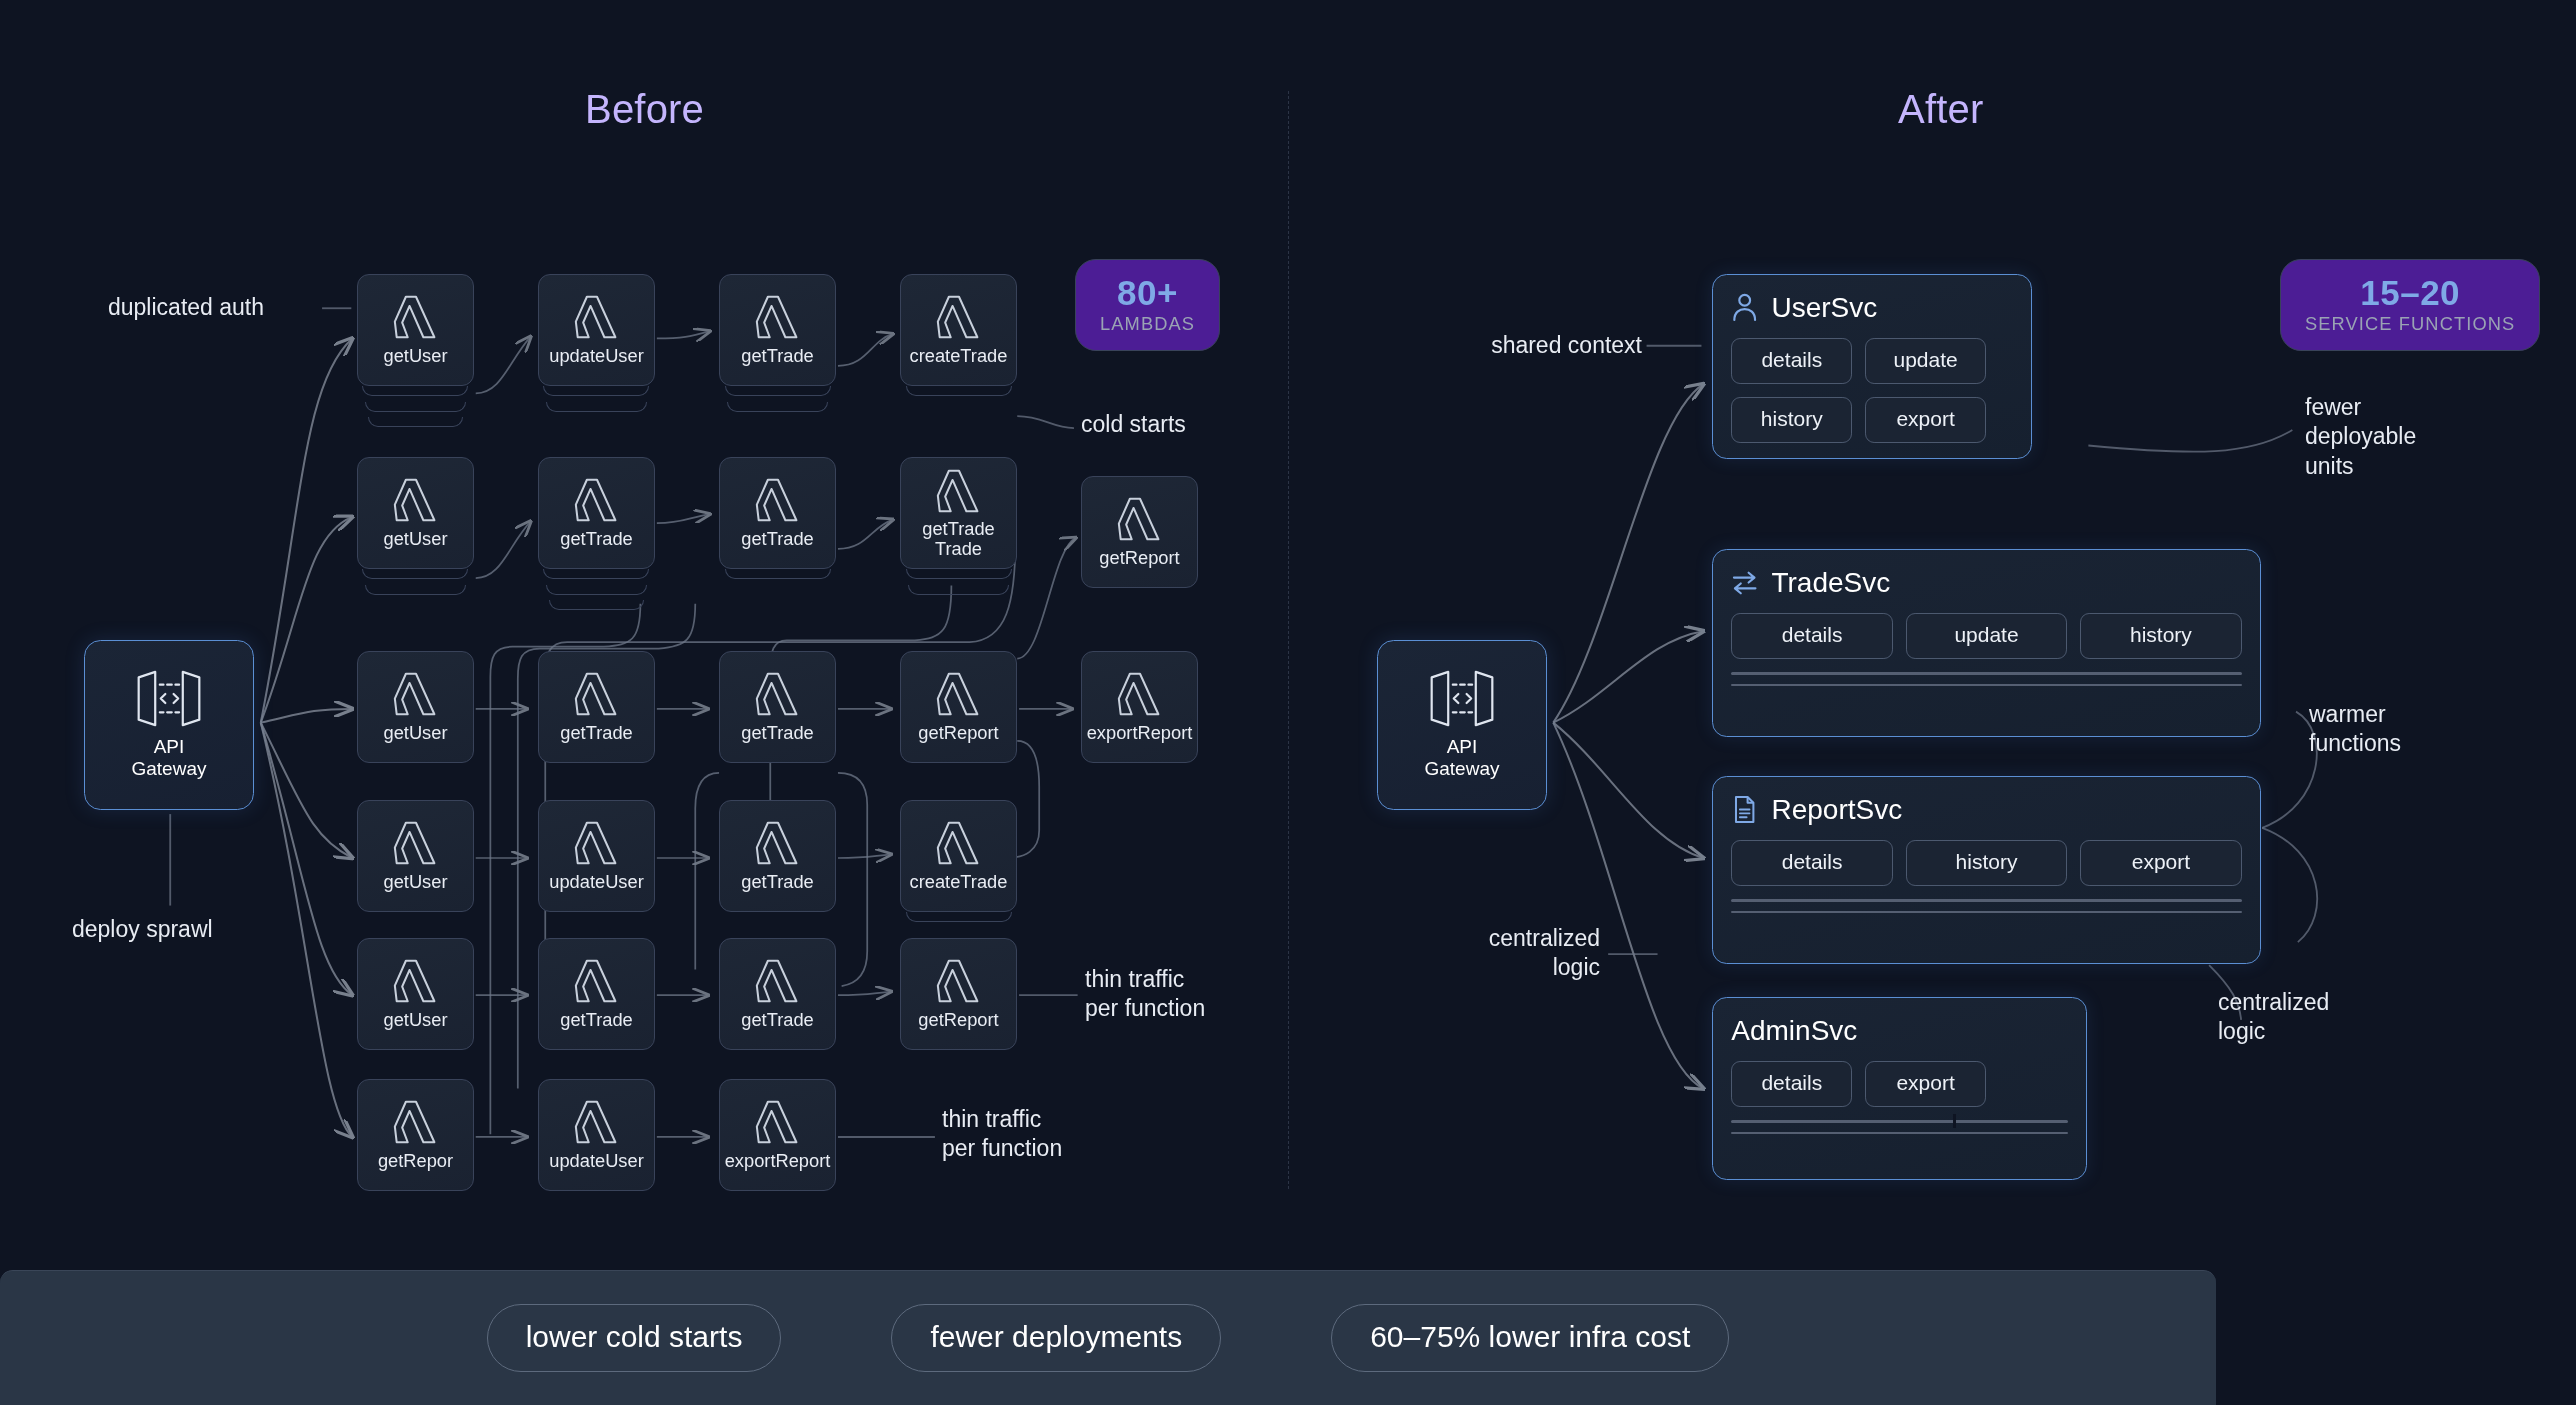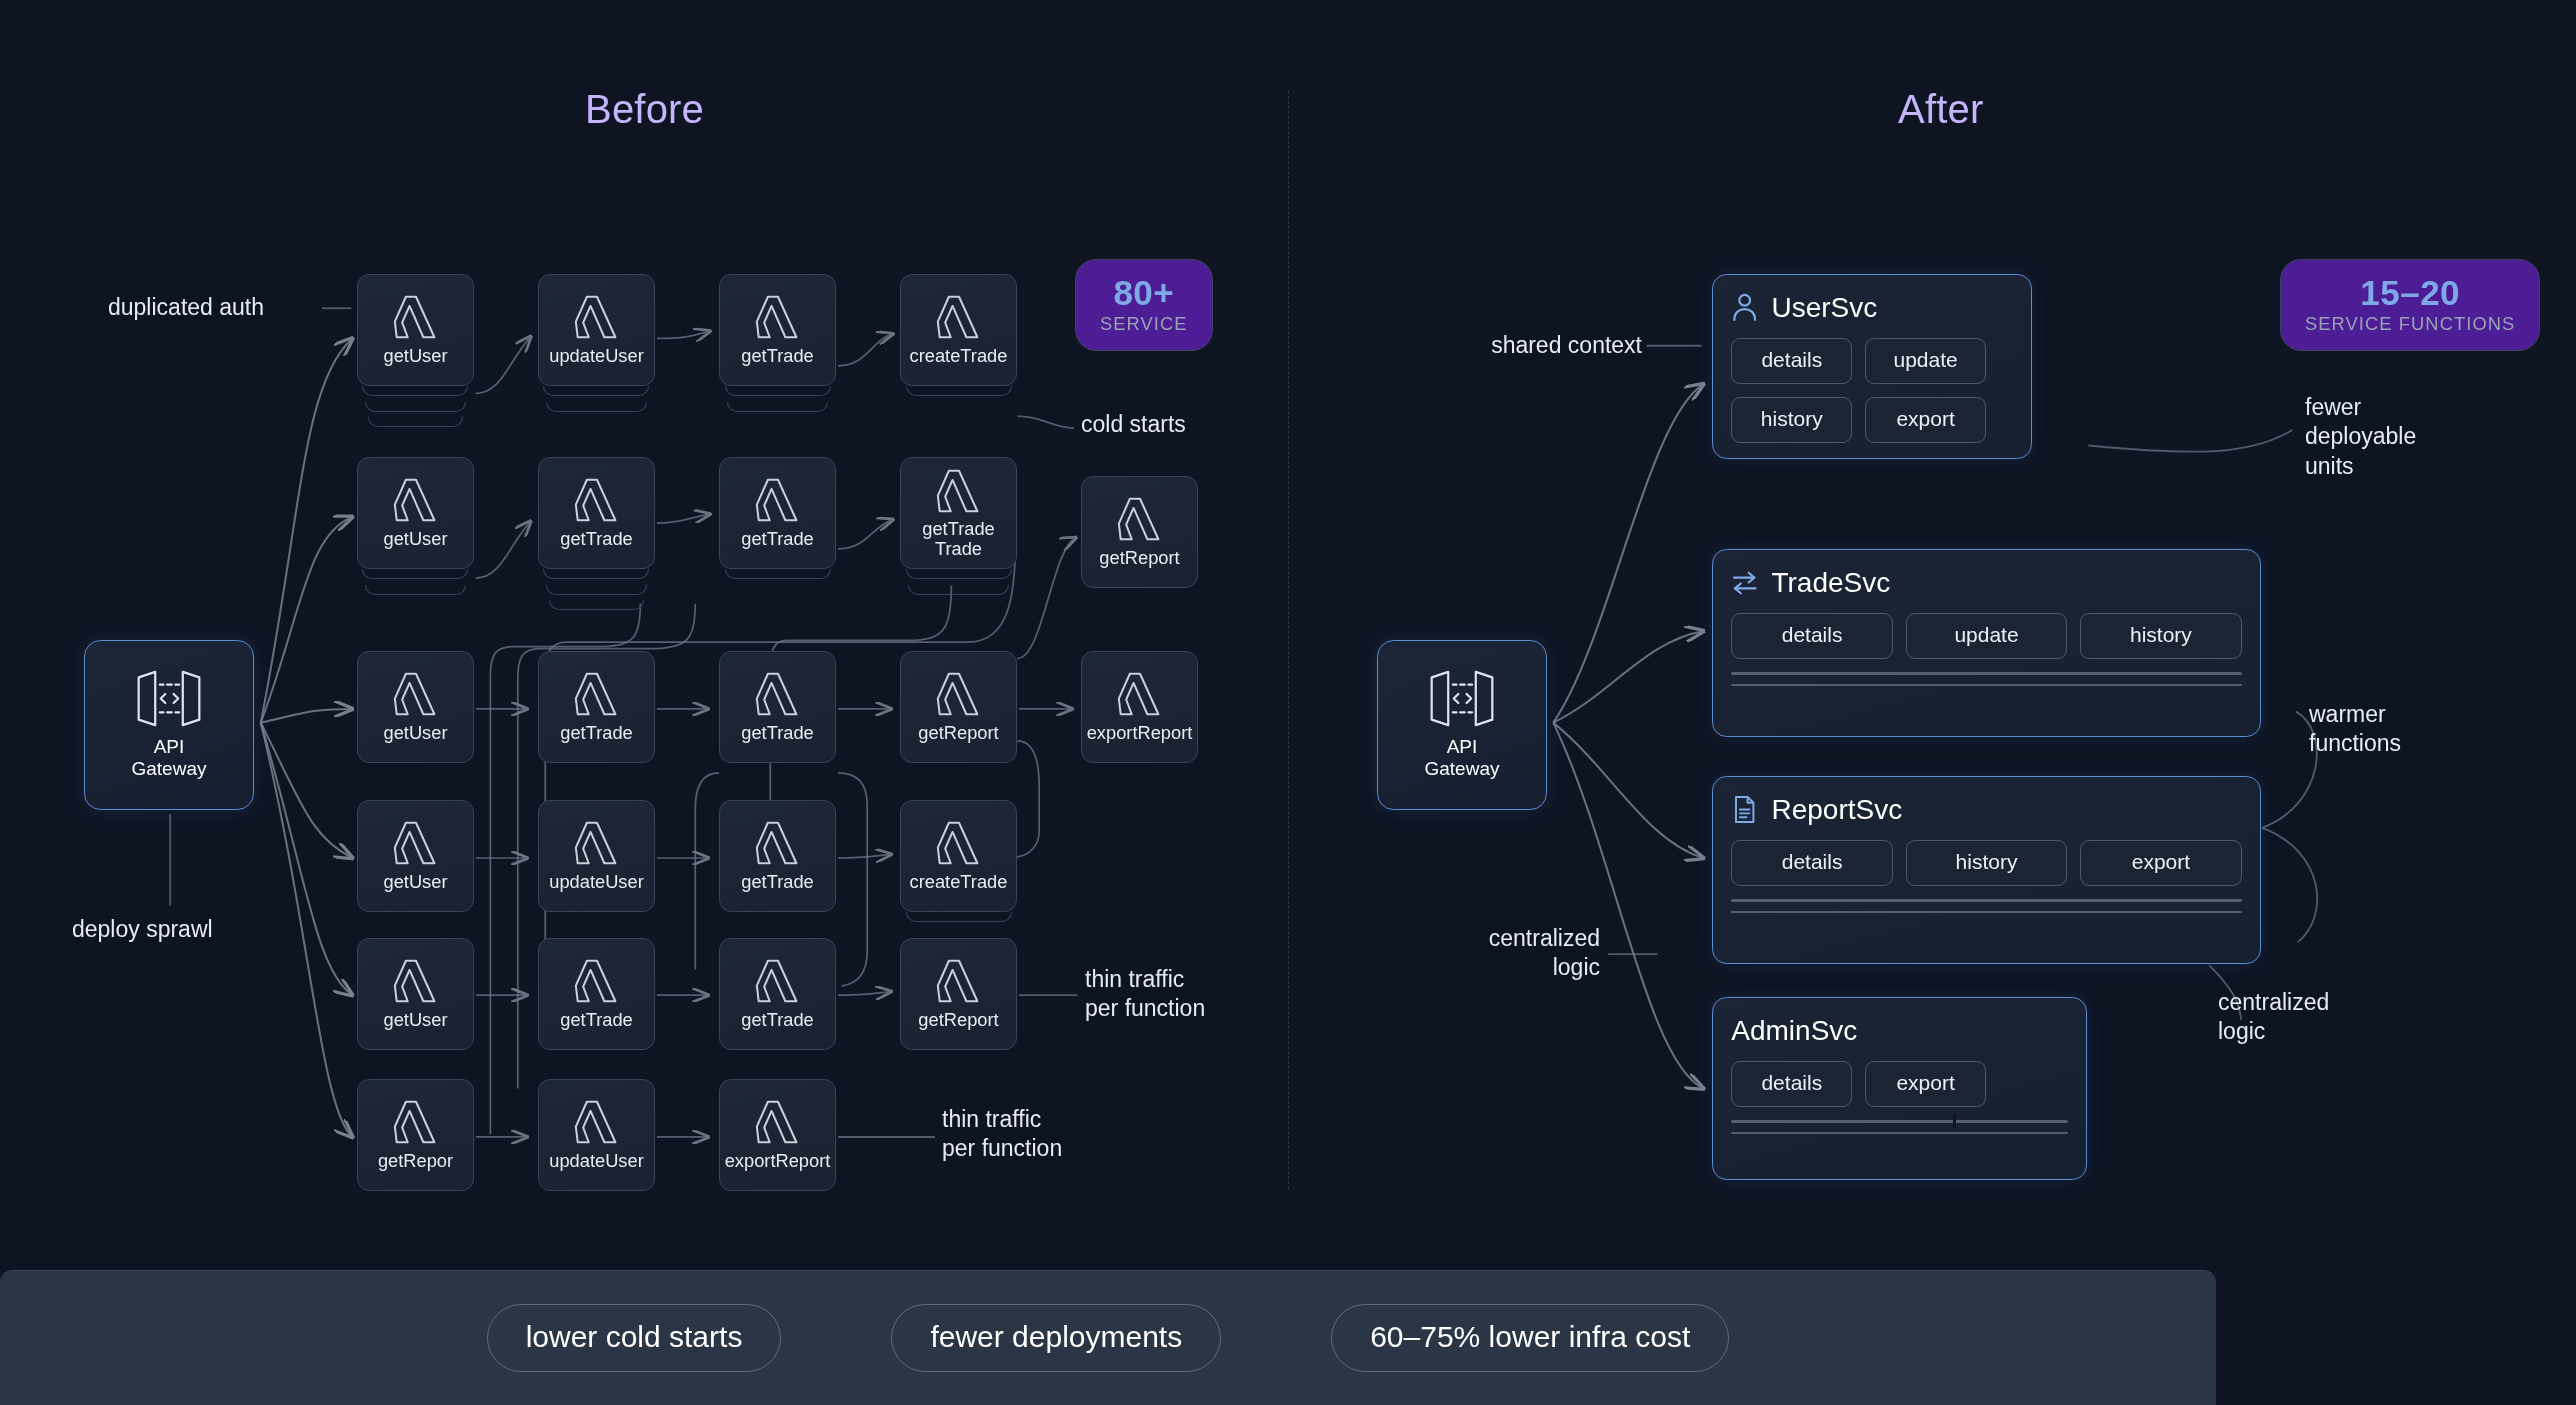--- a/index.html
+++ b/index.html
@@ -432,21 +432,21 @@
       <div class="lambda" style="left: 719px; top: 1079px;">
         <svg width="46" height="48" viewBox="0 0 50 52">
           <path d="M14,4 L25,4 L45,48 L33,48 L18,14 L10,32 L16,48 L4,48 L2,31 Z" fill="none" stroke="#c8d0dc" stroke-width="2.2" stroke-linejoin="round"></path>
         </svg>
         <div class="lname">exportReport</div>
       </div>
     </div>
 
   <div class="badge" id="badge-before">
     <div class="big">80+</div>
-    <div class="small">SERVICE</div>
+    <div class="small">LAMBDAS</div>
   </div>
   <div class="badge" id="badge-after">
     <div class="big">15–20</div>
     <div class="small">SERVICE FUNCTIONS</div>
   </div>
 
   <div class="anno" style="left:108px; top:293px;">duplicated auth</div>
   <div class="anno" style="left:72px; top:915px;">deploy sprawl</div>
   <div class="anno" style="left:1081px; top:410px;">cold starts</div>
   <div class="anno" style="left:1085px; top:965px;">thin traffic

